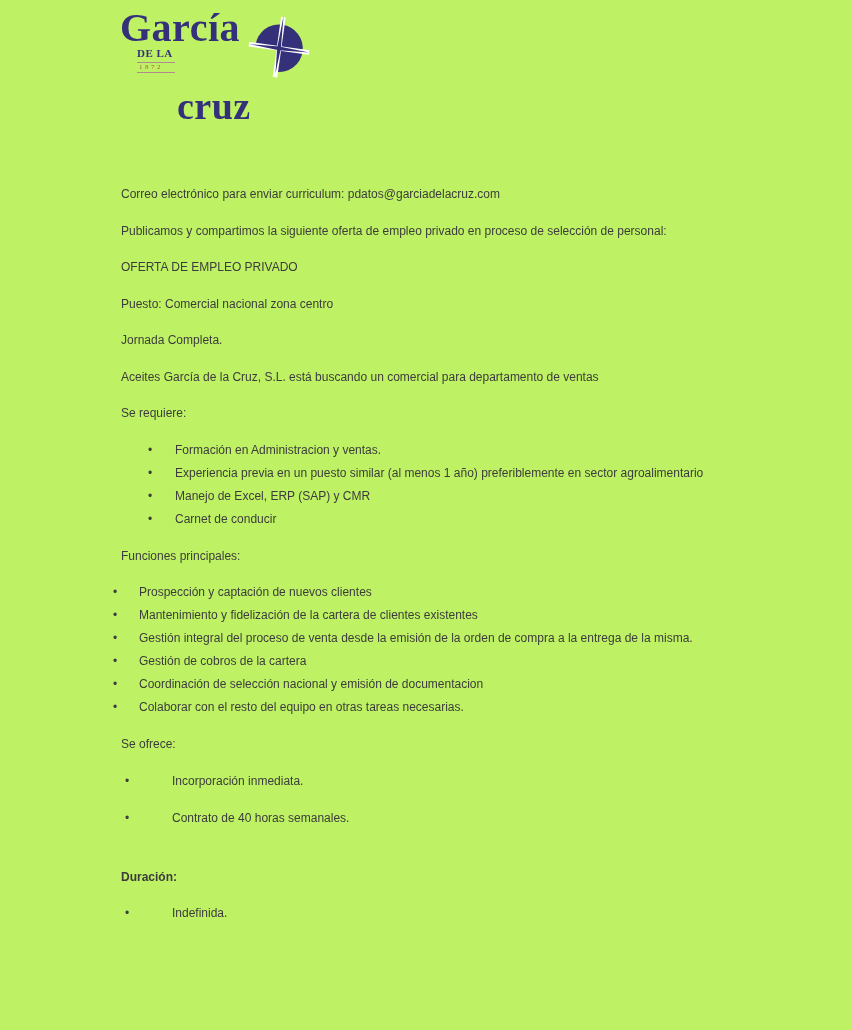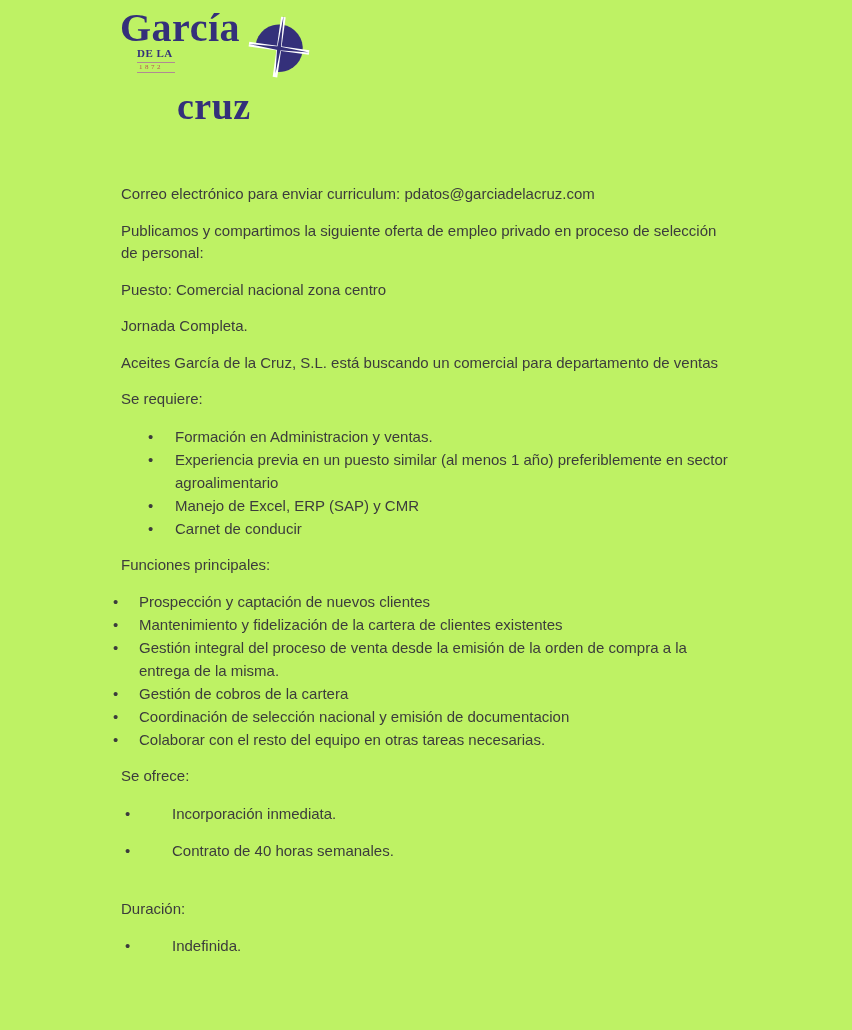--- a/index.html
+++ b/index.html
@@ -29,37 +29,37 @@
     margin-top:3px;padding-left:2px;
   }
   .logo-cruz{
     position:absolute;left:57px;top:32px;
     font-size:38px;font-weight:700;line-height:1;letter-spacing:.5px;margin-top:47px;
   }
   .emblem{position:absolute;left:126px;top:4px;width:66px;height:70px;}
   
   .doc{
     position:absolute;left:121px;top:183px;width:614px;
-    font-size:15px;line-height:22.5px;
+    font-size:12px;line-height:22.5px;
   }
   .p{margin:0 0 14px 0;}
   .list{margin:0 0 14px 0;padding:0;list-style:none;}
   .li{display:flex;line-height:23px;}
   .bullet{flex:0 0 auto;}
   .li-text{flex:1 1 auto;}
   
   .list-req .bullet{width:27px;margin-left:27px;}
   
   .list-func{margin-left:-8px;}
   .list-func .bullet{width:26px;}
   
   .list-offer .bullet,.list-dur .bullet{width:47px;margin-left:4px;}
   .list-offer .li{margin-bottom:14px;}
   .sec-funciones{margin-top:12px;}
-  .sec-duracion{margin-top:36px;}
+  .sec-duracion{margin-top:36px;font-weight:bold;}
 </style>
 </head>
 <body>
 
 <div class="page">
 
   <div class="logo">
     <span class="logo-garcia">García</span>
     <span class="logo-sub">
       <span class="logo-dela">DE LA</span>
@@ -78,20 +78,21 @@
       </g>
     </svg>
   </div>
 
   <div class="doc">
 
     <p class="p">Correo electrónico para enviar curriculum: pdatos@garciadelacruz.com</p>
 
     <p class="p">Publicamos y compartimos la siguiente oferta de empleo privado en proceso de selección de personal:</p>
 
+    <p class="p">OFERTA DE EMPLEO PRIVADO</p>
 
     <p class="p">Puesto: Comercial nacional zona centro</p>
 
     <p class="p">Jornada Completa.</p>
 
     <p class="p">Aceites García de la Cruz, S.L. está buscando un comercial para departamento de ventas</p>
 
     <p class="p">Se requiere:</p>
 
     <ul class="list list-req">

